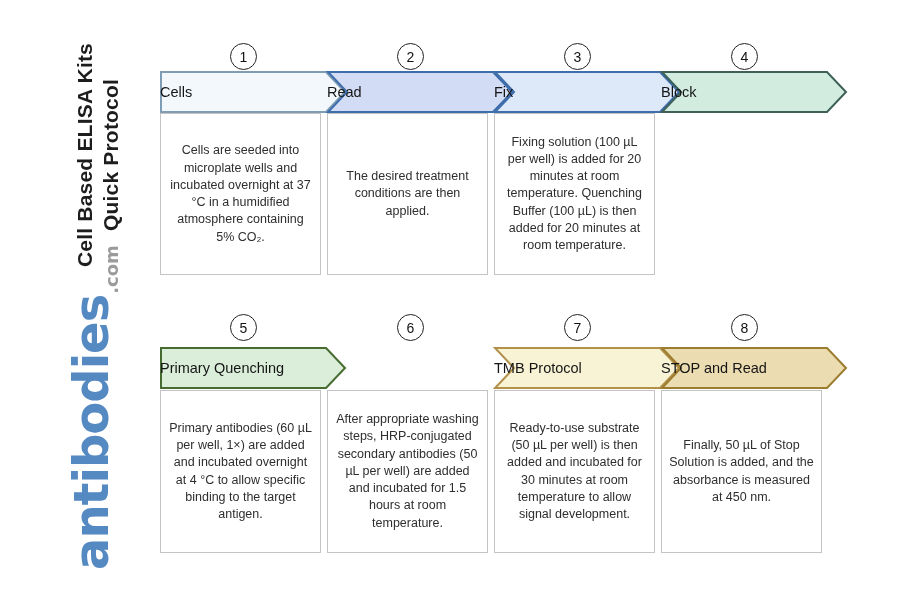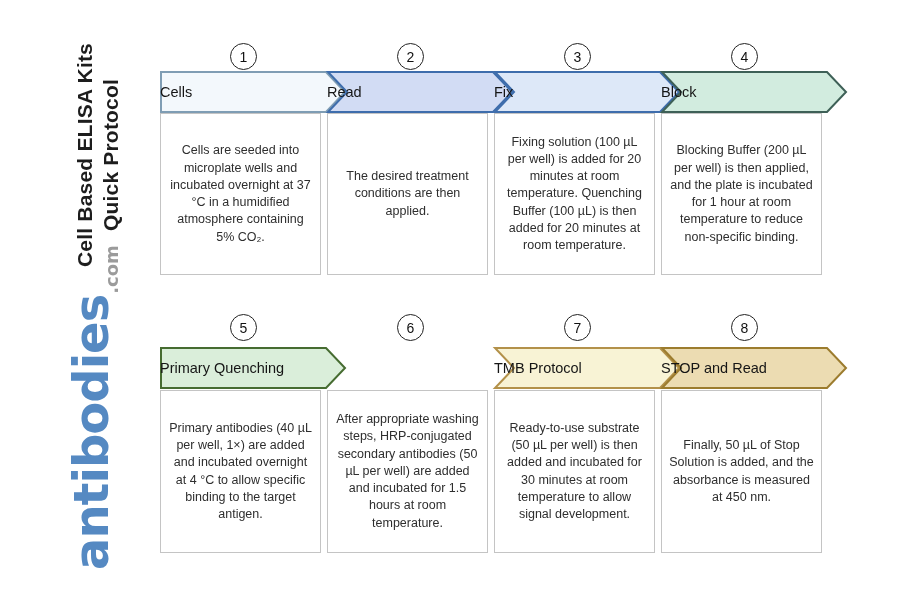--- a/index.html
+++ b/index.html
@@ -96,23 +96,20 @@
 
   <div class="desc-box h162" style="left:160px;top:113px">
       <p>Cells are seeded into microplate wells and incubated overnight at 37 °C in a humidified atmosphere containing 5% CO₂.</p>
     </div>
   <div class="desc-box h162" style="left:327px;top:113px">
       <p>The desired treatment conditions are then applied.</p>
     </div>
   <div class="desc-box h162" style="left:494px;top:113px">
       <p>Fixing solution (100 µL per well) is added for 20 minutes at room temperature. Quenching Buffer (100 µL) is then added for 20 minutes at room temperature.</p>
     </div>
-  <div class="desc-box h162" style="left:661px;top:113px">
-      <p>Blocking Buffer (200 µL per well) is then applied, and the plate is incubated for 1 hour at room temperature to reduce non-specific binding.</p>
-    </div>
 
   <div class="circle" style="left:230px;top:314px">
       <span>5</span>
     </div>
   <div class="circle" style="left:397px;top:314px">
       <span>6</span>
     </div>
   <div class="circle" style="left:564px;top:314px">
       <span>7</span>
     </div>
@@ -133,21 +130,21 @@
     <span class="arrow-label">TMB Protocol</span>
   </div>
   <div class="arrow" style="left:661px;top:347px">
     <svg width="188" height="42" viewBox="0 0 188 42">
         <polygon points="1,1 166,1 185,21 166,41 1,41 20,21" stroke-width="2" stroke-linejoin="miter" fill="#ecdcb2" stroke="#9c7c2e"></polygon>
       </svg>
     <span class="arrow-label">STOP and Read</span>
   </div>
 
   <div class="desc-box h163" style="left:160px;top:390px">
-      <p>Primary antibodies (40 µL per well, 1×) are added and incubated overnight at 4 °C to allow specific binding to the target antigen.</p>
+      <p>Primary antibodies (60 µL per well, 1×) are added and incubated overnight at 4 °C to allow specific binding to the target antigen.</p>
     </div>
   <div class="desc-box h163" style="left:327px;top:390px">
       <p>After appropriate washing steps, HRP-conjugated secondary antibodies (50 µL per well) are added and incubated for 1.5 hours at room temperature.</p>
     </div>
   <div class="desc-box h163" style="left:494px;top:390px">
       <p>Ready-to-use substrate (50 µL per well) is then added and incubated for 30 minutes at room temperature to allow signal development.</p>
     </div>
   <div class="desc-box h163" style="left:661px;top:390px">
       <p>Finally, 50 µL of Stop Solution is added, and the absorbance is measured at 450 nm.</p>
     </div>

